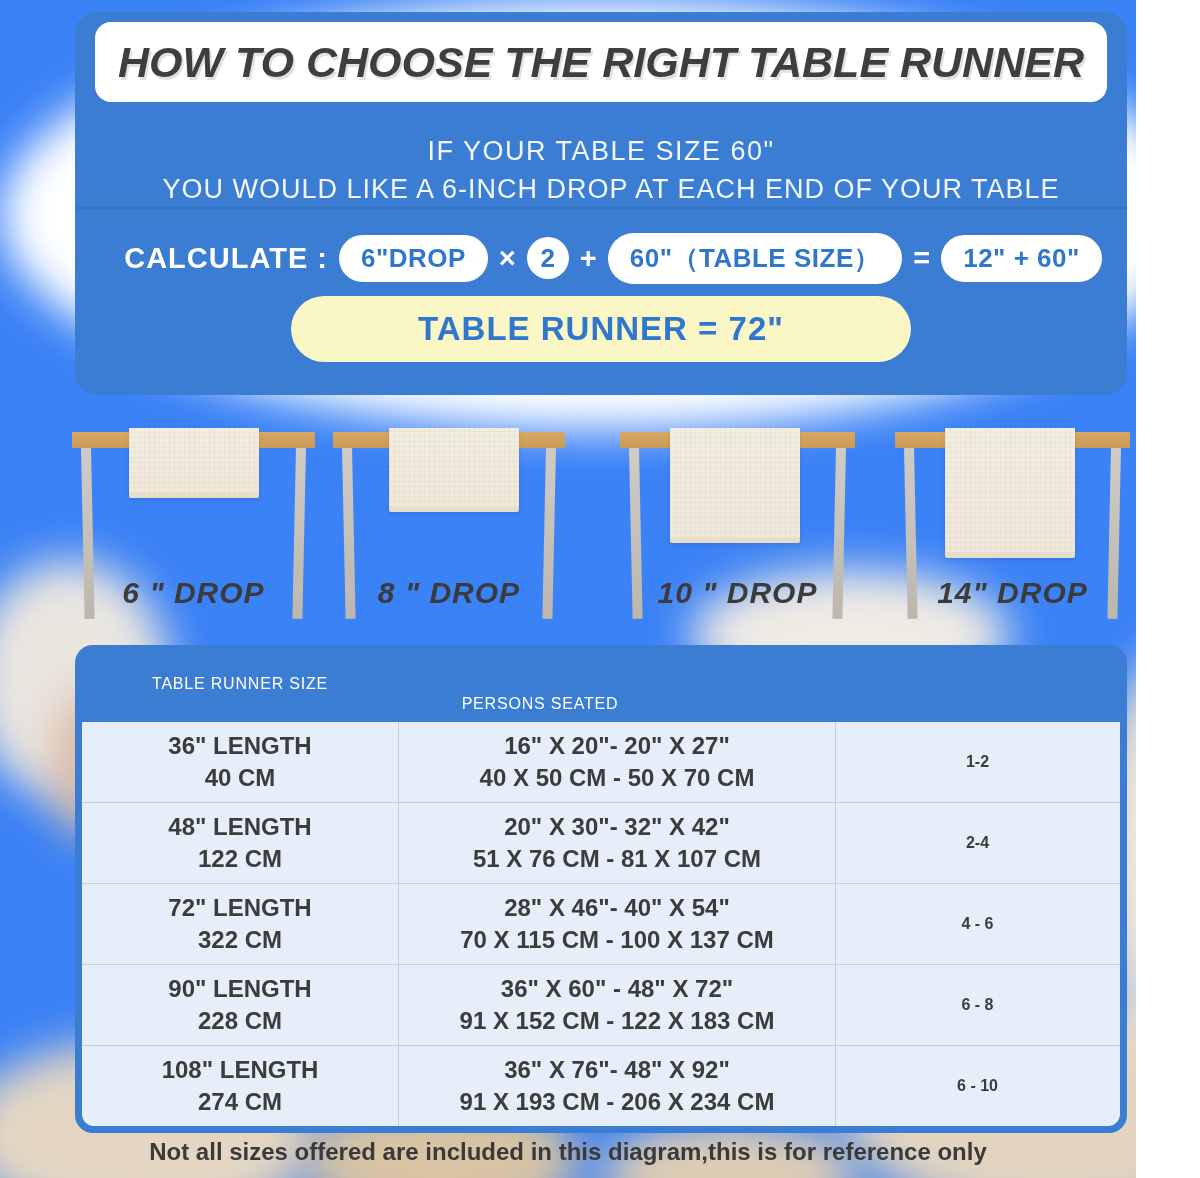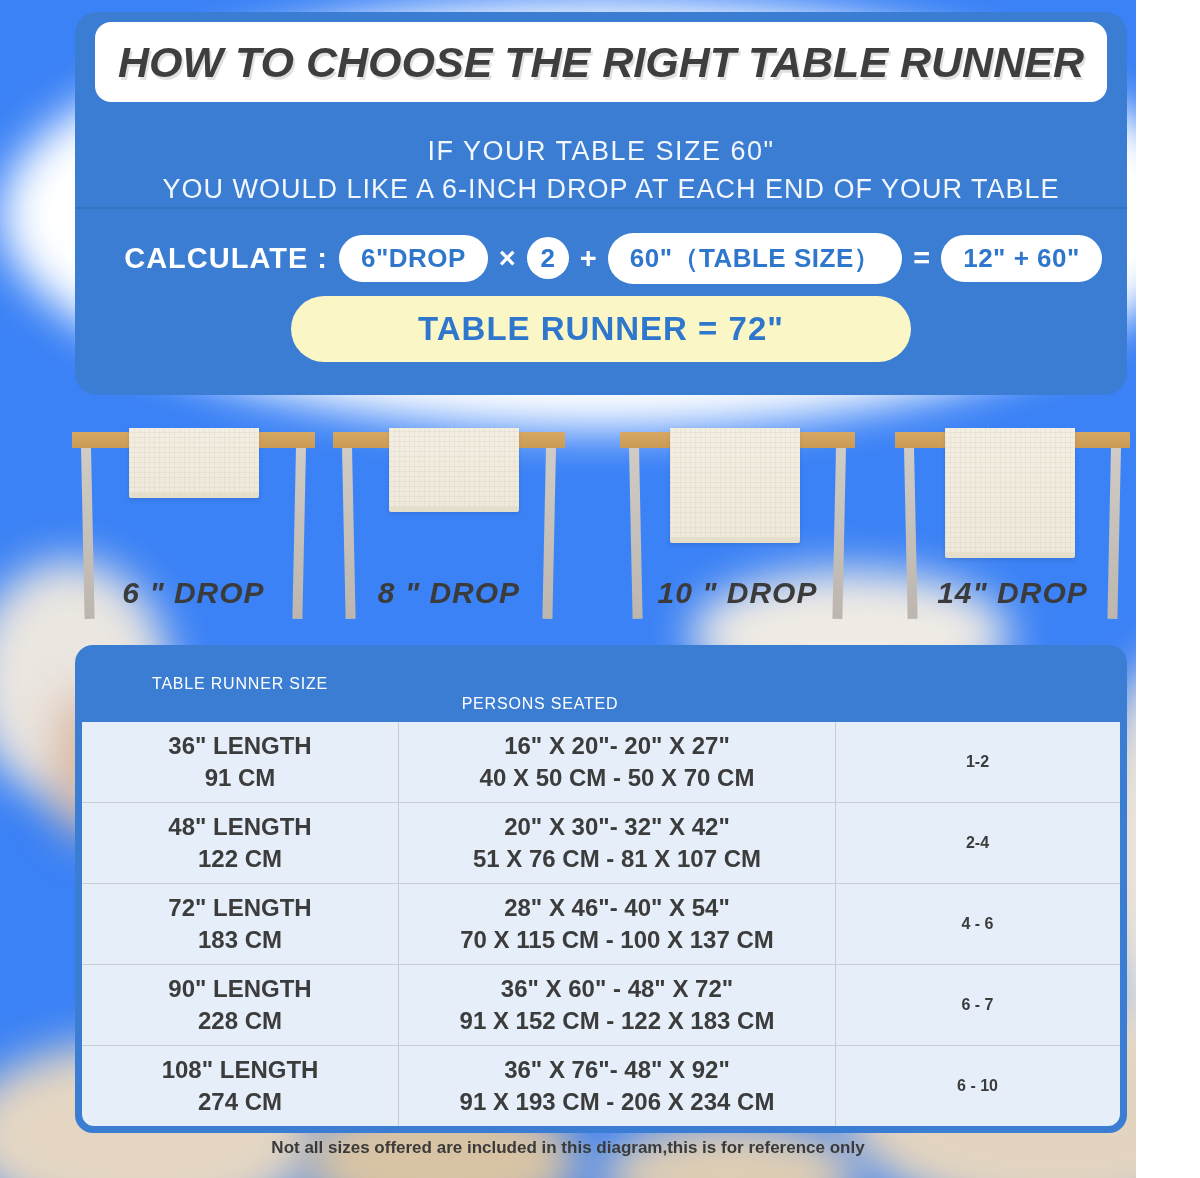--- a/index.html
+++ b/index.html
@@ -84,21 +84,21 @@
   .t-row { flex:1; display:flex; }
   .t-row + .t-row { border-top:1px solid rgba(140,130,118,0.30); }
   .t-cell { display:flex; flex-direction:column; align-items:center; justify-content:center;
             gap:2px; color:#3C3C3C; font-weight:700; font-size:24px; line-height:30px; }
   .t-cell.c1 { width:316px; }
   .t-cell.c2 { width:438px; border-left:1px solid rgba(140,130,118,0.32); border-right:1px solid rgba(140,130,118,0.32); }
   .t-cell.c3 { width:283px; font-size:16px; }
 
   
   .footer-note { position:absolute; left:0; top:1138px; width:100%; text-align:center;
-                 color:#3A3A3A; font-size:17px; font-weight:700; }
+                 color:#3A3A3A; font-size:24px; font-weight:700; }
 </style>
 </head>
 <body>
 
 <div id="canvas">
 
   <div class="bg">
     <div class="blob b-top"></div>
     <div class="blob b1"></div>
     <div class="blob b2"></div>
@@ -163,21 +163,21 @@
 
   <div class="size-panel">
     <div class="sp-header">
       <div class="hcell hc1">TABLE RUNNER SIZE</div>
       <div class="hcell hc3">PERSONS SEATED</div>
     </div>
     <div class="sp-body">
         <div class="t-row">
           <div class="t-cell c1">
             <div>36" LENGTH</div>
-            <div>91 CM</div>
+            <div>40 CM</div>
           </div>
           <div class="t-cell c2">
             <div>16" X 20"- 20" X 27"</div>
             <div>40 X 50 CM - 50 X 70 CM</div>
           </div>
           <div class="t-cell c3">
             <div>1-2</div>
           </div>
         </div>
         <div class="t-row">
@@ -189,41 +189,41 @@
             <div>20" X 30"- 32" X 42"</div>
             <div>51 X 76 CM - 81 X 107 CM</div>
           </div>
           <div class="t-cell c3">
             <div>2-4</div>
           </div>
         </div>
         <div class="t-row">
           <div class="t-cell c1">
             <div>72" LENGTH</div>
-            <div>183 CM</div>
+            <div>322 CM</div>
           </div>
           <div class="t-cell c2">
             <div>28" X 46"- 40" X 54"</div>
             <div>70 X 115 CM - 100 X 137 CM</div>
           </div>
           <div class="t-cell c3">
             <div>4 - 6</div>
           </div>
         </div>
         <div class="t-row">
           <div class="t-cell c1">
             <div>90" LENGTH</div>
             <div>228 CM</div>
           </div>
           <div class="t-cell c2">
             <div>36" X 60" - 48" X 72"</div>
             <div>91 X 152 CM - 122 X 183 CM</div>
           </div>
           <div class="t-cell c3">
-            <div>6 - 7</div>
+            <div>6 - 8</div>
           </div>
         </div>
         <div class="t-row">
           <div class="t-cell c1">
             <div>108" LENGTH</div>
             <div>274 CM</div>
           </div>
           <div class="t-cell c2">
             <div>36" X 76"- 48" X 92"</div>
             <div>91 X 193 CM - 206 X 234 CM</div>

